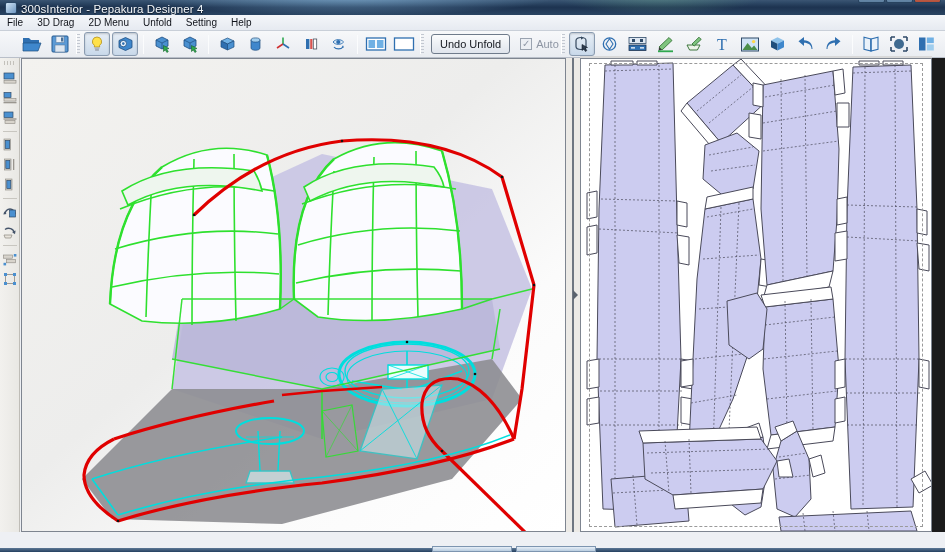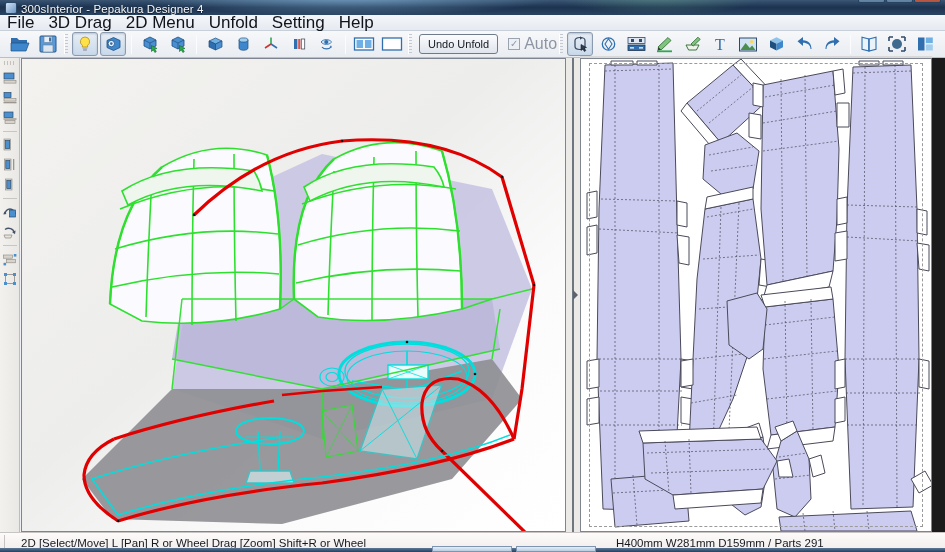--- a/index.html
+++ b/index.html
@@ -59,30 +59,30 @@
   .win-btn.close { background: linear-gradient(to bottom,#e8a08f,#b4503a); }
 
   
   .menubar {
     position: absolute; left: 0; top: 15px; width: 945px; height: 16px;
     background: linear-gradient(to bottom,#f4f6f9,#e6eaf1);
     border-bottom: 1px solid #c9cfd8;
     display: flex; align-items: center;
   }
   .menu-item {
-    font-size: 17px; color: #10131a; padding: 0 7px;
+    font-size: 10px; color: #10131a; padding: 0 7px;
     line-height: 15px; cursor: default; white-space: nowrap;
   }
 
   
   .toolbar {
     position: absolute; left: 0; top: 31px; width: 945px; height: 27px;
     background: linear-gradient(to bottom,#f7f8fa,#e9ecf1);
     border-bottom: 1px solid #b9bfc9;
-    display: flex; align-items: center; padding-left: 6px;
+    display: flex; align-items: center; padding-left: 18px;
   }
   .tb-btn {
     width: 26px; height: 24px; margin: 0 1px;
     display: flex; align-items: center; justify-content: center;
     border: 1px solid transparent; border-radius: 3px;
     flex: none;
   }
   .tb-btn.pressed {
     border: 1px solid #8a9bb0;
     background: linear-gradient(to bottom,#e7eef6,#c9d9ea);
@@ -107,21 +107,21 @@
   .auto-wrap {
     display: flex; align-items: center; gap: 4px;
     margin-left: 10px; flex: none;
   }
   .auto-box {
     width: 12px; height: 12px;
     border: 1px solid #9aa3b0; background: #eceff4;
     display: flex; align-items: center; justify-content: center;
     color: #9099a8; font-size: 10px; line-height: 1;
   }
-  .auto-lbl { font-size: 16px; color: #8d95a3; text-align: center; }
+  .auto-lbl { font-size: 11px; color: #8d95a3; text-align: center; }
 
   
   .lefttools {
     position: absolute; left: 0; top: 58px; width: 20px; height: 474px;
     background: linear-gradient(to right,#f2f1ee,#e9e8e4);
     border-right: 1px solid #bfbdb7;
     display: flex; flex-direction: column; align-items: center;
     padding-top: 3px;
   }
   .lt-btn {
@@ -821,23 +821,18 @@
 
         <g>
           <path d="M330 420 L344 412 L352 426 L338 434 Z" fill="#fff"></path>
         </g>
       </g>
     </svg>
   </div>
 
   <div class="scroll-v"></div>
 
-  <div class="statusbar">
-    <div class="status-sep"></div>
-    <div class="status-left">2D [Select/Move] L [Pan] R or Wheel Drag [Zoom] Shift+R or Wheel</div>
-    <div class="status-right">H400mm W281mm D159mm / Parts 291</div>
-  </div>
 
   <div class="taskbar-peek"></div>
   <div class="taskbar-win" style="left:432px;width:80px;"></div>
   <div class="taskbar-win" style="left:516px;width:80px;"></div>
 
 </div>
 
 </body></html>

